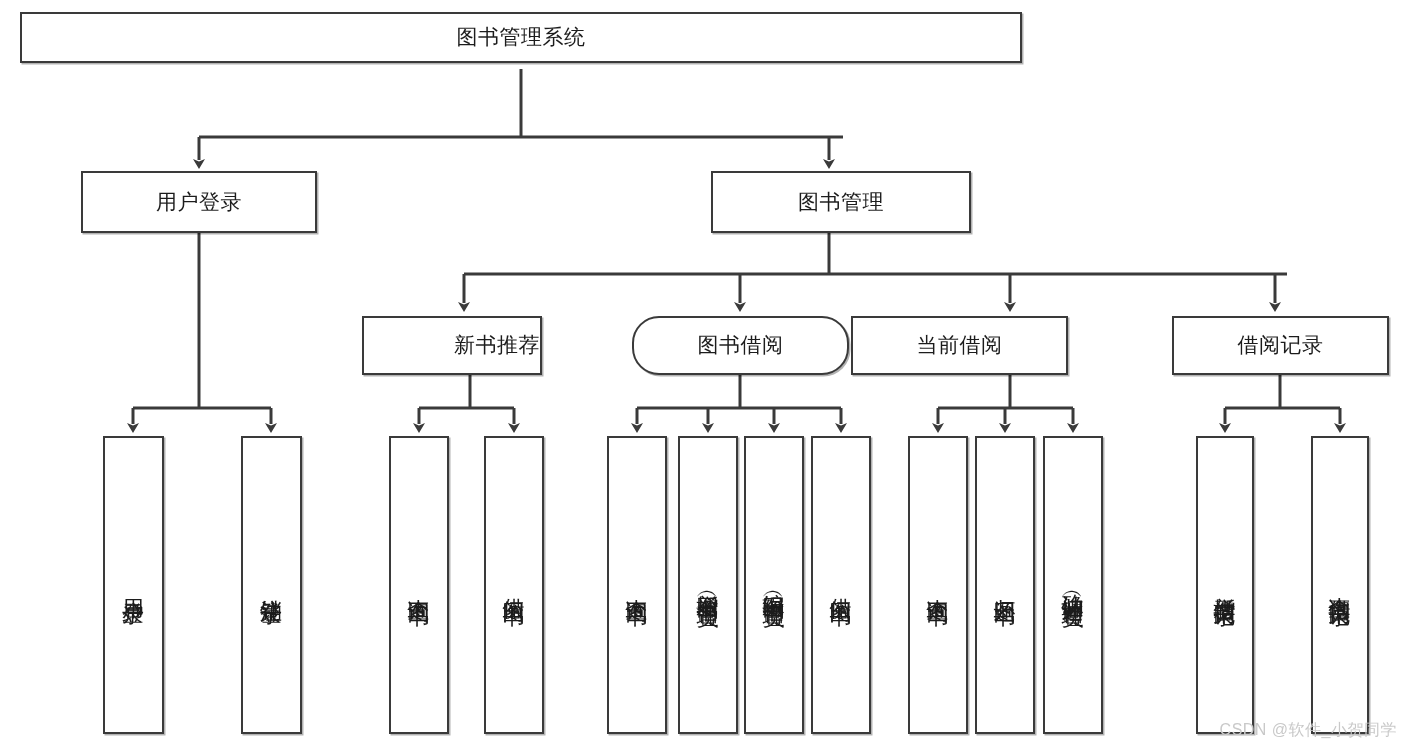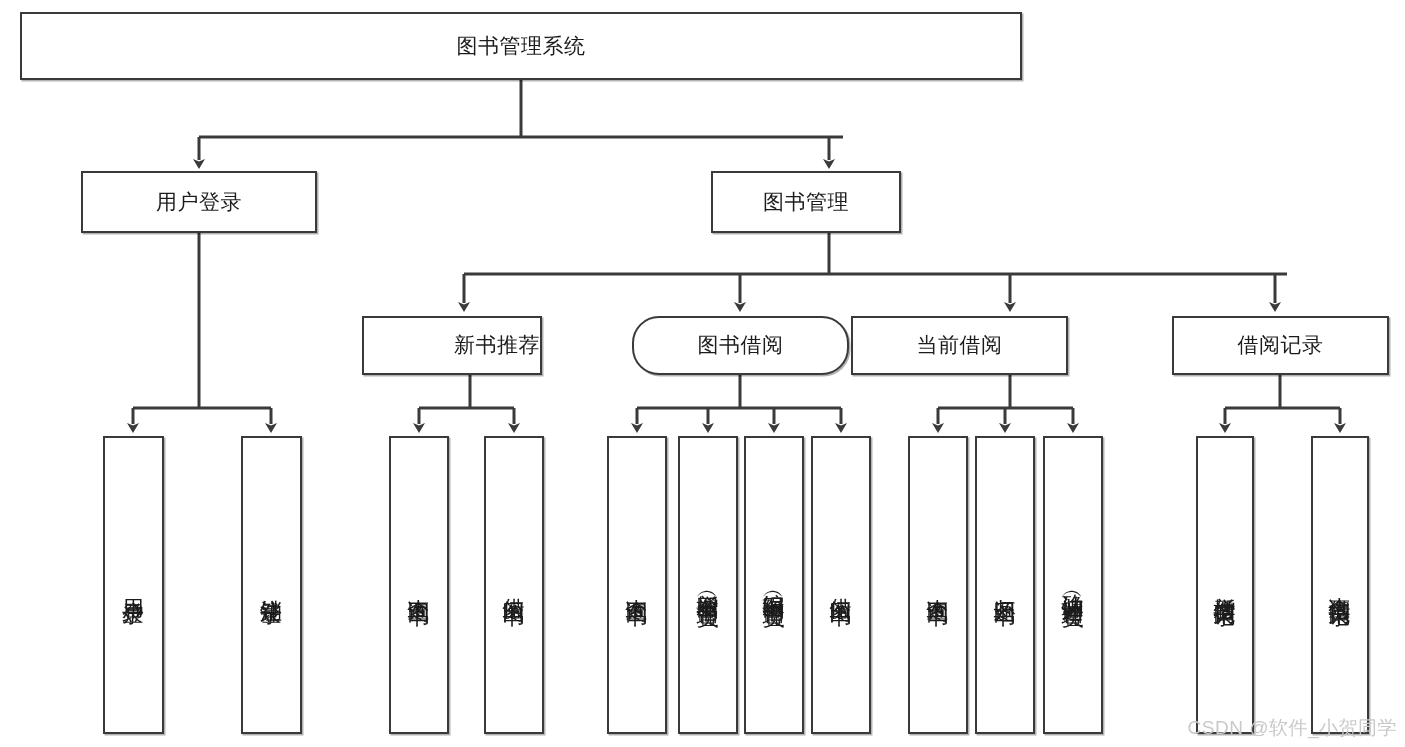--- a/index.html
+++ b/index.html
@@ -51,21 +51,21 @@
     font-size: 22px;
     letter-spacing: 2px;
     line-height: 1.05;
     white-space: nowrap;
   }
   .watermark {
     position: absolute;
     right: 8px;
     bottom: 6px;
     color: #c9c9c9;
-    font-size: 19px;
+    font-size: 16px;
     letter-spacing: 0.5px;
     white-space: nowrap;
     pointer-events: none;
   }
 </style>
 </head>
 <body>
 
 <div id="diagram-root">
 
@@ -112,28 +112,28 @@
       <path d="M1005,408 L1005,424" marker-end="url(#arrow)"></path>
       <path d="M1073,408 L1073,424" marker-end="url(#arrow)"></path>
 
       <path d="M1280,375 L1280,408"></path>
       <path d="M1225,408 L1340,408"></path>
       <path d="M1225,408 L1225,424" marker-end="url(#arrow)"></path>
       <path d="M1340,408 L1340,424" marker-end="url(#arrow)"></path>
     </g>
   </svg>
 
-  <div class="node" id="n-root" style="left: 20px; top: 12px; width: 1002px; height: 68px;">
+  <div class="node" id="n-root" style="left: 20px; top: 12px; width: 1002px; height: 51px;">
     <span class="label">图书管理系统</span>
   </div>
 
   <div class="node" id="n-l2-0" style="left: 81px; top: 171px; width: 236px; height: 62px;">
     <span class="label">用户登录</span>
   </div>
-  <div class="node" id="n-l2-1" style="left: 711px; top: 171px; width: 190px; height: 62px;">
+  <div class="node" id="n-l2-1" style="left: 711px; top: 171px; width: 260px; height: 62px;">
     <span class="label">图书管理</span>
   </div>
 
   <div class="node" id="n-l3-0" style="left: 362px; top: 316px; width: 180px; height: 59px; justify-content: flex-end;">
     <span class="label">新书推荐</span>
   </div>
   <div class="node" id="n-l3-1" style="left: 632px; top: 316px; width: 217px; height: 59px; border-radius: 27px;">
     <span class="label">图书借阅</span>
   </div>
   <div class="node" id="n-l3-2" style="left: 851px; top: 316px; width: 217px; height: 59px;">

